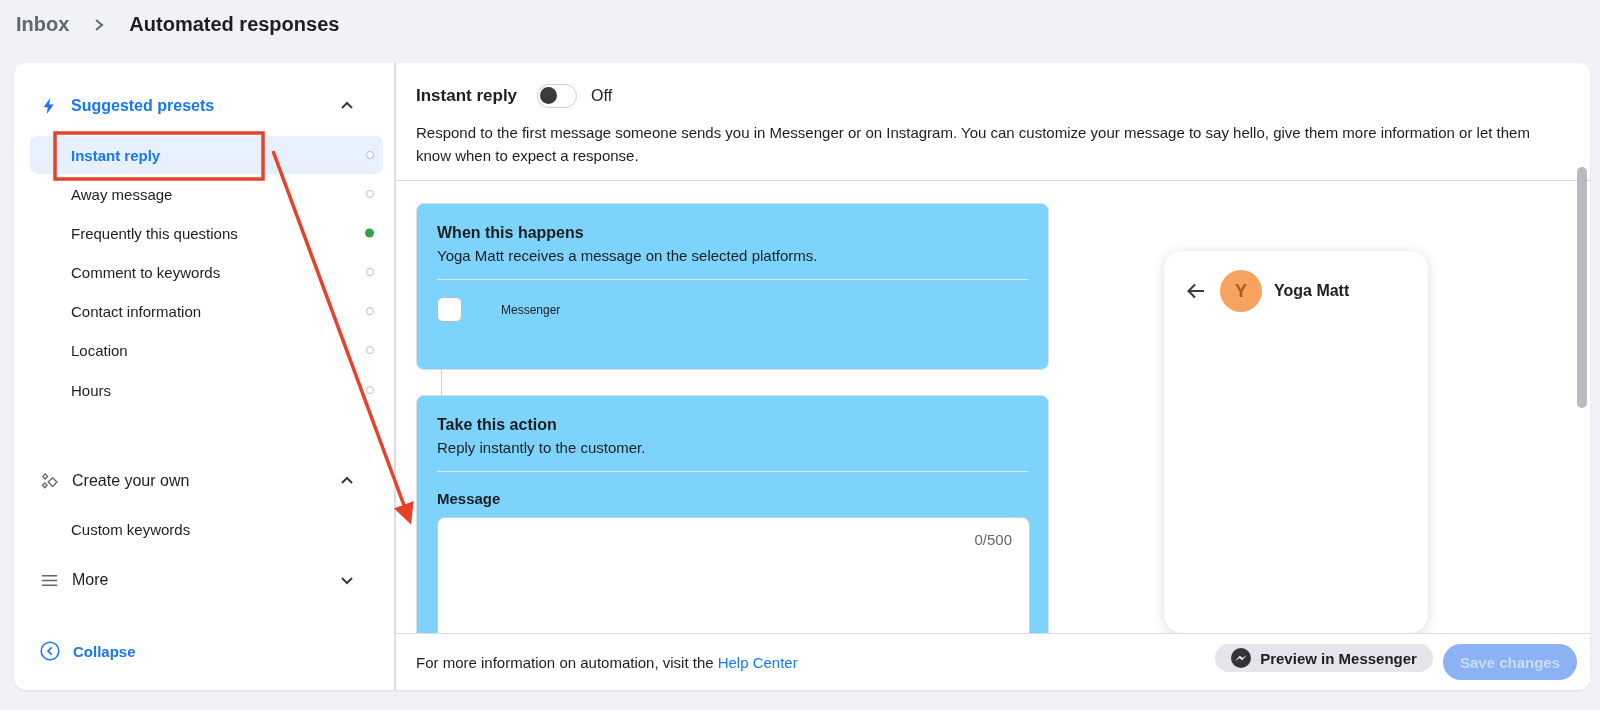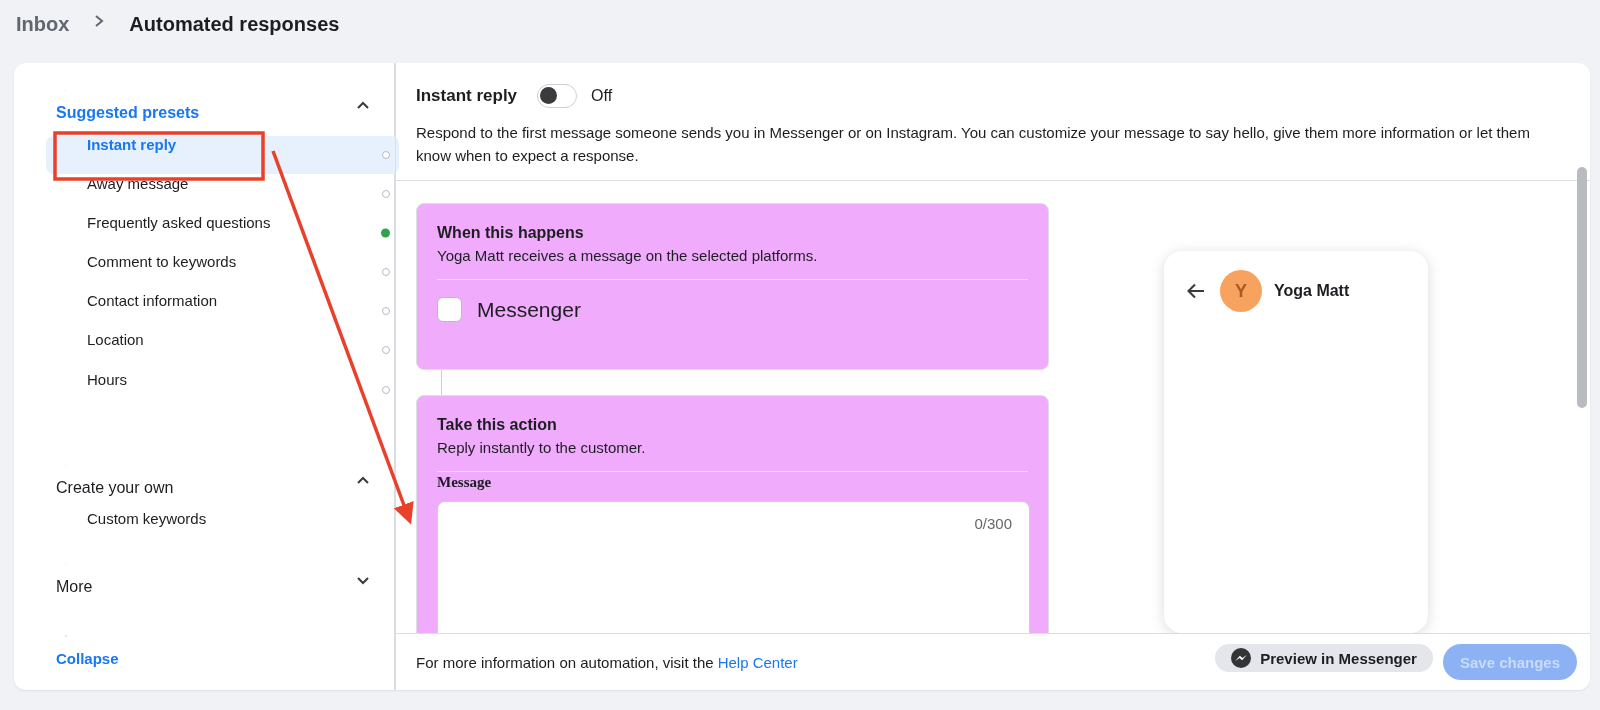--- a/index.html
+++ b/index.html
@@ -1,31 +1,31 @@
 <!DOCTYPE html>
 <html><head>
 <meta charset="utf-8">
 <style>
   * { margin:0; padding:0; box-sizing:border-box; }
   html,body { width:1600px; height:710px; }
   body { font-family:"Liberation Sans", sans-serif; background:#f0f2f5; color:#1c1e21; }
   .page { position:relative; width:1600px; height:710px; overflow:hidden; }
 
   
-  .breadcrumb { position:absolute; left:16px; top:13px; display:flex; gap:24px; }
+  .breadcrumb { position:absolute; left:16px; top:13px; display:flex; align-items:center; gap:24px; }
   .bc-parent { font-size:20px; font-weight:bold; color:#606770; cursor:pointer; }
   .bc-current { font-size:20px; font-weight:bold; color:#1c1e21; }
 
   
   .app-card { position:absolute; left:14px; top:63px; width:1576px; height:627px;
               background:#fff; border-radius:12px; box-shadow:0 1px 2px rgba(0,0,0,0.08); }
 
   
   .sidebar { position:absolute; left:0; top:0; width:381px; height:100%; border-right:1px solid #dadde1; }
-  .srow { position:absolute; left:32px; width:353px; display:flex; align-items:flex-start;flex-direction:column; }
+  .srow { position:absolute; left:16px; width:353px; display:flex; align-items:center; }
   .sec-row { height:32px; padding-left:10px; gap:13px; font-size:16px; cursor:pointer; }
   .sec-row .sec-label { color:#1c1e21; }
   .sec-row.blue .sec-label { color:#1877f2; font-weight:bold; }
   .item-row { height:38px; padding-left:41px; font-size:15px; border-radius:8px; cursor:pointer; }
   .item-row.selected { background:#e7f0fd; }
   .item-row.selected .item-label { color:#1877f2; font-weight:bold; }
   .chev { position:absolute; right:28px; top:50%; transform:translateY(-50%); }
   .dot { position:absolute; right:9px; top:50%; transform:translateY(-50%);
          width:8px; height:8px; border-radius:50%; border:1.5px solid #b8bcc2; background:#fff; }
   .dot.green { width:9px; height:9px; border:none; background:#31a24c; }
@@ -40,31 +40,31 @@
   .main-header { position:absolute; left:0; right:0; top:0; height:118px; padding:21px 20px 0; border-bottom:1px solid #dadde1; }
   .title-row { display:flex; align-items:center; }
   .main-title { font-size:17px; font-weight:bold; }
   .toggle { margin-left:20px; width:40px; height:24px; border-radius:12px; background:#fff;
             border:1.5px solid #ced0d4; position:relative; cursor:pointer; }
   .knob { position:absolute; left:2px; top:2px; width:17px; height:17px; border-radius:50%; background:#3a3b3c; }
   .toggle-label { margin-left:14px; font-size:16px; }
   .description { margin-top:13px; width:1132px; font-size:15px; line-height:23px; }
 
   .main-body { position:absolute; left:0; right:0; top:118px; bottom:57px; overflow:hidden; background:#fff; }
-  .card { position:absolute; background:#f0abfc; border:1px solid #dcdee3; border-radius:8px; }
+  .card { position:absolute; background:#7dd3fc; border:1px solid #dcdee3; border-radius:8px; }
   .card1 { left:20px; top:22px; width:633px; height:167px; padding:20px 20px 0; }
   .card2 { left:20px; top:214px; width:633px; height:430px; padding:20px 20px 0; }
   .card-title { font-size:16px; font-weight:bold; }
   .card-sub { margin-top:5px; font-size:15px; }
   .card-div { margin-top:15px; border-top:1px solid #e4e6eb; }
   .connector { position:absolute; left:45px; top:189px; width:1px; height:25px; background:#ccd0d5; }
   .check-row { margin-top:17px; display:flex; align-items:center; gap:15px; }
   .checkbox { width:25px; height:25px; border:1.5px solid #b8bcc2; border-radius:6px; background:#fff; cursor:pointer; }
-  .check-label { font-size:21px; }
-  .msg-label { margin-top:2px; font-size:15px; font-weight:bold;font-family:Liberation Serif, serif; }
+  .check-label { font-size:12px;margin-left:24px; }
+  .msg-label { margin-top:18px; font-size:15px; font-weight:bold; }
   .msg-wrap { position:relative; margin-top:10px; }
   .msg-area { width:593px; height:230px; border:1px solid #ccd0d5; border-radius:8px; resize:none;
               font-family:"Liberation Sans", sans-serif; font-size:15px; padding:14px 16px; outline:none; }
   .counter { position:absolute; top:14px; right:16px; font-size:15px; color:#65676b; }
 
   
   .phone { position:absolute; left:768px; top:70px; width:264px; height:382px; background:#fff;
            border-radius:18px; box-shadow:0 2px 14px rgba(0,0,0,0.14); padding:19px 20px; }
   .phone-head { display:flex; align-items:center; gap:12px; }
   .avatar { width:42px; height:42px; border-radius:50%; background:#f7a25f; display:flex;
@@ -118,21 +118,21 @@
 
       <div class="srow item-row selected r-i0">
         <span class="item-label">Instant reply</span>
         <span class="dot"></span>
       </div>
       <div class="srow item-row r-i1">
         <span class="item-label">Away message</span>
         <span class="dot"></span>
       </div>
       <div class="srow item-row r-i2">
-        <span class="item-label">Frequently asked questions</span>
+        <span class="item-label">Frequently this questions</span>
         <span class="dot green"></span>
       </div>
       <div class="srow item-row r-i3">
         <span class="item-label">Comment to keywords</span>
         <span class="dot"></span>
       </div>
       <div class="srow item-row r-i4">
         <span class="item-label">Contact information</span>
         <span class="dot"></span>
       </div>
@@ -209,21 +209,21 @@
 
         <div class="connector"></div>
 
         <div class="card card2">
           <div class="card-title">Take this action</div>
           <div class="card-sub">Reply instantly to the customer.</div>
           <div class="card-div"></div>
           <div class="msg-label">Message</div>
           <div class="msg-wrap">
             <textarea class="msg-area" style=""></textarea>
-            <span class="counter">0/300</span>
+            <span class="counter">0/500</span>
           </div>
         </div>
 
         <div class="phone">
           <div class="phone-head">
             <svg width="24" height="24" viewBox="0 0 24 24">
               <path d="M20 12 H5 M11 5.5 L4.5 12 L11 18.5" fill="none" stroke="#3a3b3c" stroke-width="2.1"></path>
             </svg>
             <div class="avatar">Y</div>
             <span class="phone-name">Yoga Matt</span>

